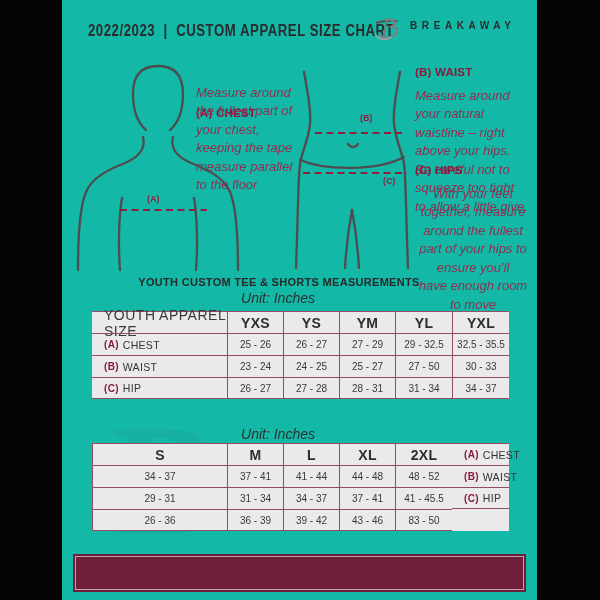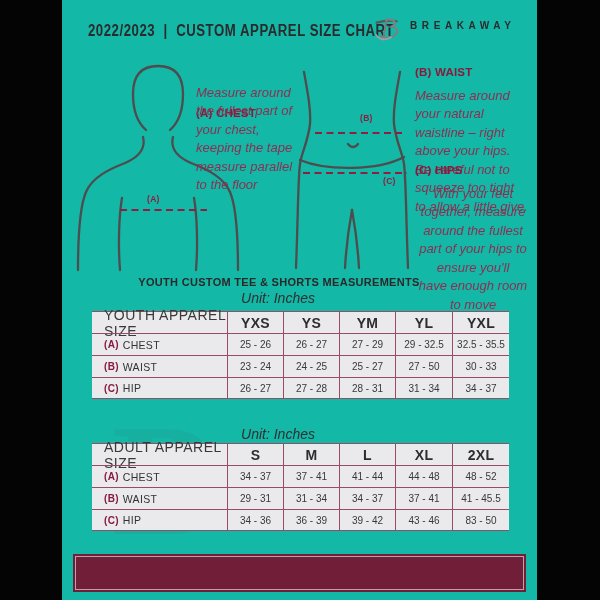--- a/index.html
+++ b/index.html
@@ -171,21 +171,20 @@
     <div class="t-cell val vline bottom">26 - 27</div>
     <div class="t-cell val vline bottom">27 - 28</div>
     <div class="t-cell val vline bottom">28 - 31</div>
     <div class="t-cell val vline bottom">31 - 34</div>
     <div class="t-cell val vline bottom">34 - 37</div>
   </div>
 
   <p class="tbl-unit" style="top:426px;">Unit: Inches</p>
 
   <div class="size-table" style="top:443px;">
-    <div class="t-cell corner">ADULT APPAREL SIZE</div>
     <div class="t-cell size-head vline">S</div>
     <div class="t-cell size-head vline">M</div>
     <div class="t-cell size-head vline">L</div>
     <div class="t-cell size-head vline">XL</div>
     <div class="t-cell size-head vline">2XL</div>
 
     <div class="t-cell lbl">
         <span class="pfx">(A)</span>
         <span>CHEST</span>
       </div>
@@ -202,21 +201,21 @@
     <div class="t-cell val vline">29 - 31</div>
     <div class="t-cell val vline">31 - 34</div>
     <div class="t-cell val vline">34 - 37</div>
     <div class="t-cell val vline">37 - 41</div>
     <div class="t-cell val vline">41 - 45.5</div>
 
     <div class="t-cell lbl bottom">
         <span class="pfx">(C)</span>
         <span>HIP</span>
       </div>
-    <div class="t-cell val vline bottom">34 - 36</div>
+    <div class="t-cell val vline bottom">26 - 36</div>
     <div class="t-cell val vline bottom">36 - 39</div>
     <div class="t-cell val vline bottom">39 - 42</div>
     <div class="t-cell val vline bottom">43 - 46</div>
     <div class="t-cell val vline bottom">83 - 50</div>
   </div>
 
   <div class="bottom-bar"></div>
 
 </div>
 

